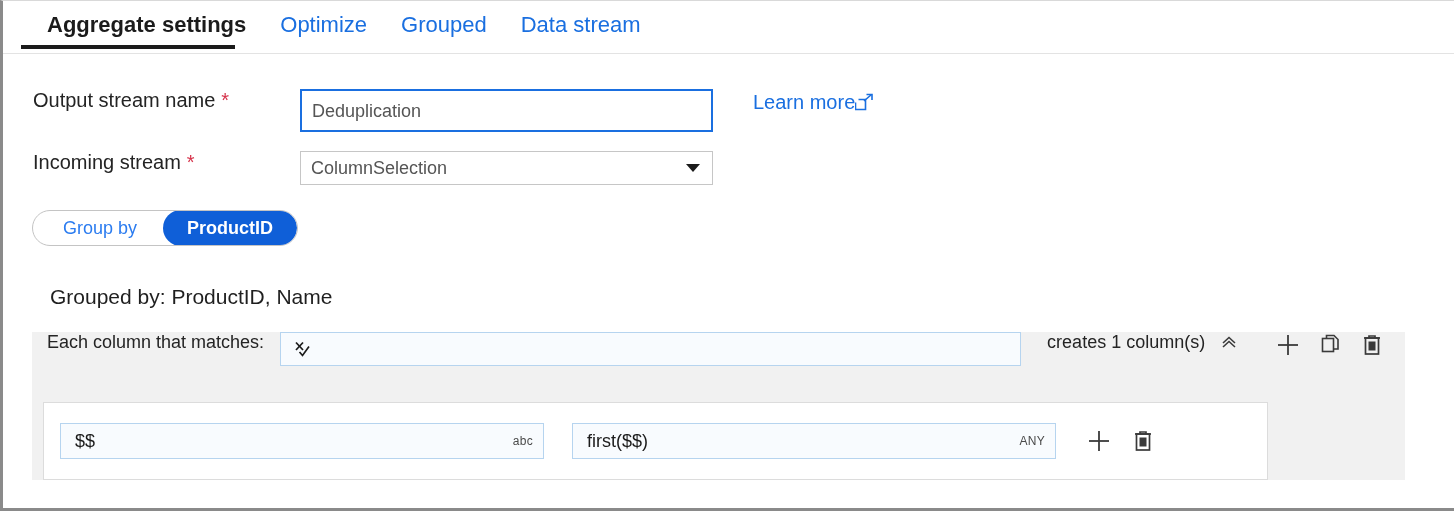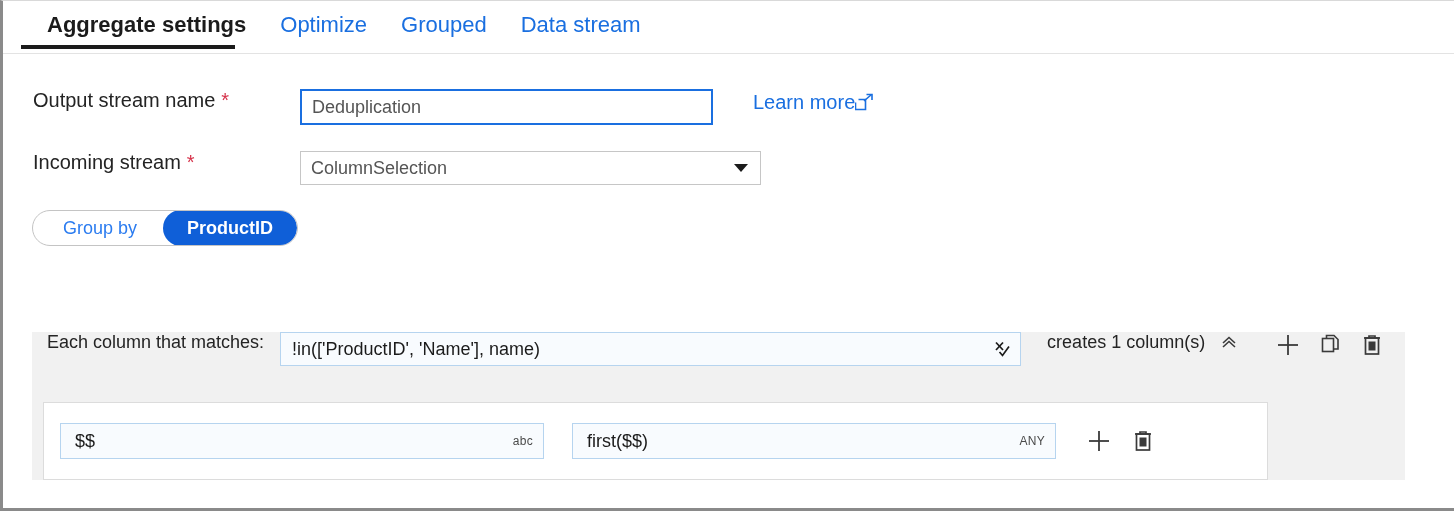--- a/index.html
+++ b/index.html
@@ -82,34 +82,34 @@
     white-space: nowrap;
   }
   .req-star {
     color: #d6334b;
     font-size: 20px;
     margin-left: 6px;
   }
   .text-input {
     box-sizing: border-box;
     width: 413px;
-    height: 36px;
+    height: 43px;
     border: 2px solid #1a6fe0;
     background: #ffffff;
     font-size: 18px;
     color: #555555;
     padding: 0 10px;
     font-family: "Liberation Sans", sans-serif;
     line-height: 30px;
     display: flex;
     align-items: center;
   }
   .select-input {
     box-sizing: border-box;
-    width: 461px;
+    width: 413px;
     height: 34px;
     border: 1px solid #c6c6c6;
     background: #ffffff;
     font-size: 18px;
     color: #555555;
     padding: 0 10px;
     display: flex;
     align-items: center;
     justify-content: space-between;
     cursor: pointer;
@@ -333,28 +333,28 @@
   <div class="select-input" style="position:absolute; left:297px; top:150px;">
     <span>ColumnSelection</span>
     <span class="caret"></span>
   </div>
 
   <div class="pill-group">
     <div class="pill inactive">Group by</div>
     <div class="pill active">ProductID</div>
   </div>
 
+  <div class="grouped-by">Grouped by: ProductID, Name</div>
 
   <div class="match-panel">
 
     <div class="match-row">
       <div class="match-label">Each column that matches:</div>
 
       <div class="expr-input">
-        <span>!in(['ProductID', 'Name'], name)</span>
         <span class="expr-icon">
           <svg width="20" height="20" viewBox="0 0 20 20">
             <path d="M4 3.5 L11 11" stroke="#1b1b1b" stroke-width="1.7" fill="none"></path>
             <path d="M11 3.5 L4 11" stroke="#1b1b1b" stroke-width="1.7" fill="none"></path>
             <path d="M7.5 13 L10.5 16.5 L17 7.5" stroke="#1b1b1b" stroke-width="1.7" fill="none"></path>
           </svg>
         </span>
       </div>
 
       <div class="creates-text">creates 1 column(s)</div>

